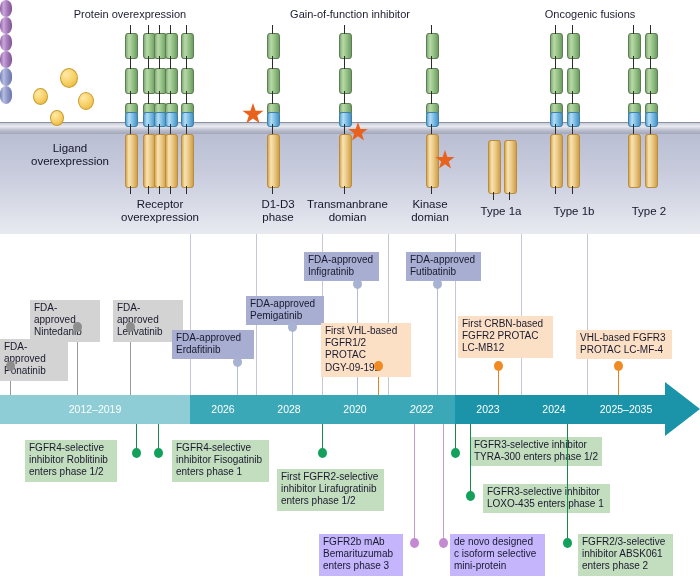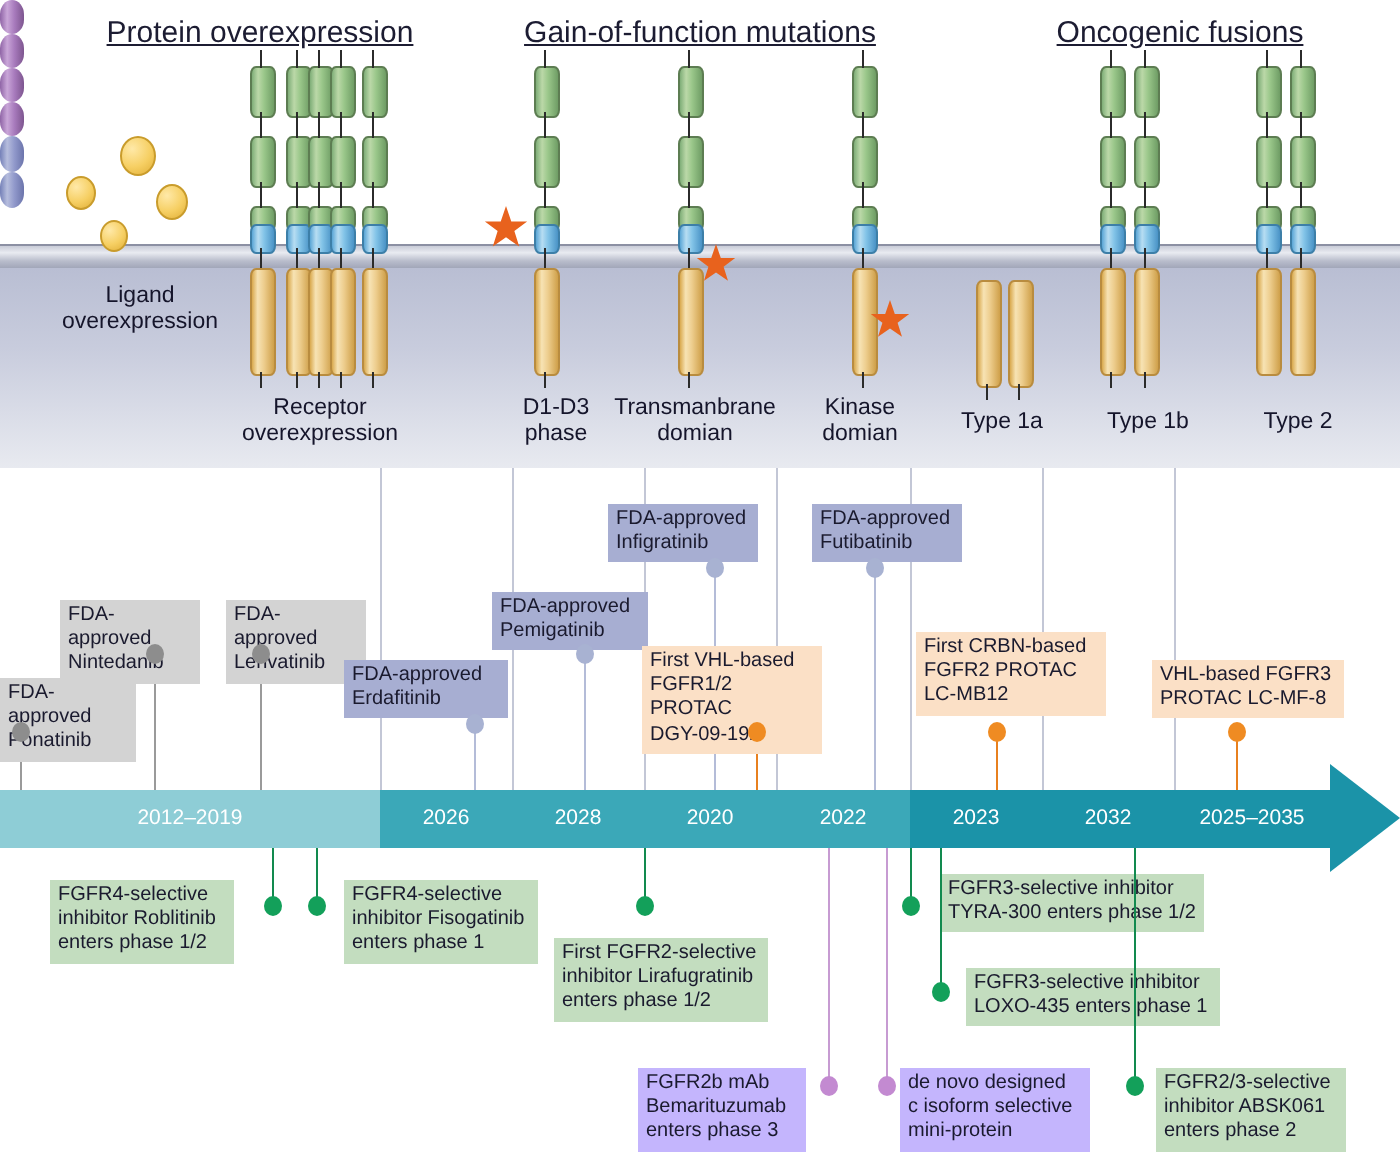--- a/index.html
+++ b/index.html
@@ -2,21 +2,21 @@
 <html><head>
 <meta charset="utf-8">
 <style>
   html,body{margin:0;padding:0;background:#fff;}
   body{width:700px;height:587px;font-family:"Liberation Sans","DejaVu Sans",sans-serif;
        font-size:10px;color:#1a1a2e;overflow:hidden;}
   #fig{position:relative;width:700px;height:587px;}
 
   
   #diagram{position:absolute;left:0;top:0;width:700px;height:234px;}
-  .sect-title{position:absolute;font-size:15px;color:#1c1c32;white-space:nowrap;text-align:center;text-decoration:underline;}
+  .sect-title{position:absolute;font-size:11px;color:#1c1c32;white-space:nowrap;text-align:center;}
 
   .membrane{position:absolute;left:0;top:122px;width:700px;height:12px;
             background:linear-gradient(to bottom,#c9ccd8 0%,#e9ebf1 28%,#b9bdcc 62%,#9ba0b3 100%);
             border-top:1px solid #8c90a3;border-bottom:1px solid #8c90a3;}
   .cytosol{position:absolute;left:0;top:134px;width:700px;height:100px;
            background:linear-gradient(to bottom,#b9bed3 0%,#c8ccdd 40%,#e8eaf0 100%);}
 
   .dlabel{position:absolute;font-size:11.5px;color:#15152b;text-align:center;line-height:13px;white-space:nowrap;}
 
   
@@ -73,21 +73,21 @@
 
 <div id="fig">
 
   <div id="diagram">
 
     <div class="membrane"></div>
     <div class="cytosol"></div>
 
     <div id="diagram-titles">
         <div class="sect-title" style="left: 20px; top: 8px; width: 220px;">Protein overexpression</div>
-        <div class="sect-title" style="left: 250px; top: 8px; width: 200px;">Gain-of-function mutations</div>
+        <div class="sect-title" style="left: 250px; top: 8px; width: 200px;">Gain-of-function inhibitor</div>
         <div class="sect-title" style="left: 500px; top: 8px; width: 180px;">Oncogenic fusions</div>
       </div>
     <div id="diagram-labels">
         <div class="dlabel" style="left: 10px; top: 142px; width: 120px; white-space: pre-line;">Ligand
 overexpression</div>
         <div class="dlabel" style="left: 105px; top: 198px; width: 110px; white-space: pre-line;">Receptor
 overexpression</div>
         <div class="dlabel" style="left: 248px; top: 198px; width: 60px; white-space: pre-line;">D1-D3
 phase</div>
         <div class="dlabel" style="left: 300px; top: 198px; width: 95px; white-space: pre-line;">Transmanbrane
@@ -250,25 +250,25 @@
     <div id="axis-bands">
         <div class="band" style="left: 0px; width: 190px; background: rgb(142, 205, 214);"></div>
         <div class="bandlabel" style="left: 0px; width: 190px;">2012–2019</div>
         <div class="band" style="left: 190px; width: 66px; background: rgb(59, 168, 184);"></div>
         <div class="bandlabel" style="left: 190px; width: 66px;">2026</div>
         <div class="band" style="left: 256px; width: 66px; background: rgb(59, 168, 184);"></div>
         <div class="bandlabel" style="left: 256px; width: 66px;">2028</div>
         <div class="band" style="left: 322px; width: 66px; background: rgb(59, 168, 184);"></div>
         <div class="bandlabel" style="left: 322px; width: 66px;">2020</div>
         <div class="band" style="left: 388px; width: 67px; background: rgb(59, 168, 184);"></div>
-        <div class="bandlabel" style="left: 388px; width: 67px;">2022</div>
+        <div class="bandlabel" style="left: 388px; width: 67px; font-style: italic;">2022</div>
         <div class="band" style="left: 455px; width: 66px; background: rgb(27, 147, 168);"></div>
         <div class="bandlabel" style="left: 455px; width: 66px;">2023</div>
         <div class="band" style="left: 521px; width: 66px; background: rgb(27, 147, 168);"></div>
-        <div class="bandlabel" style="left: 521px; width: 66px;">2032</div>
+        <div class="bandlabel" style="left: 521px; width: 66px;">2024</div>
         <div class="band" style="left: 587px; width: 78px; background: rgb(27, 147, 168);"></div>
         <div class="bandlabel" style="left: 587px; width: 78px;">2025–2035</div>
         <div class="arrowhead" style="left: 665px; top: 148px; border-top: 27px solid transparent; border-bottom: 27px solid transparent; border-left: 35px solid rgb(27, 147, 168);"></div>
       </div>
     <div id="events-above">
         <div class="stem s-gray" style="left: 10px; top: 132px; height: 29px;"></div>
         <div class="evbox c-gray" style="left: 0px; top: 105px; width: 68px;">FDA-approved
 Ponatinib</div>
         <div class="dot d-gray" style="left: 5.5px; top: 127px; width: 9px; height: 10px;"></div>
         <div class="stem s-gray" style="left: 77px; top: 93px; height: 68px;"></div>
@@ -300,21 +300,21 @@
 FGFR1/2 PROTAC
 DGY-09-192</div>
         <div class="dot d-orange" style="left: 373.5px; top: 127px; width: 9px; height: 10px;"></div>
         <div class="stem s-orange" style="left: 498px; top: 132px; height: 29px;"></div>
         <div class="evbox c-orange" style="left: 458px; top: 82px; width: 95px;">First CRBN-based
 FGFR2 PROTAC
 LC-MB12</div>
         <div class="dot d-orange" style="left: 493.5px; top: 127px; width: 9px; height: 10px;"></div>
         <div class="stem s-orange" style="left: 618px; top: 132px; height: 29px;"></div>
         <div class="evbox c-orange" style="left: 576px; top: 96px; width: 96px;">VHL-based FGFR3
-PROTAC LC-MF-8</div>
+PROTAC LC-MF-4</div>
         <div class="dot d-orange" style="left: 613.5px; top: 127px; width: 9px; height: 10px;"></div>
       </div>
     <div id="events-below">
         <div class="stem s-green" style="left: 136px; top: 190px; height: 29px;"></div>
         <div class="evbox c-green" style="left: 25px; top: 206px; width: 92px;">FGFR4-selective
 inhibitor Roblitinib
 enters phase 1/2</div>
         <div class="dot d-green" style="left: 131.5px; top: 214px; width: 9px; height: 10px;"></div>
         <div class="stem s-green" style="left: 158px; top: 190px; height: 29px;"></div>
         <div class="evbox c-green" style="left: 172px; top: 206px; width: 97px;">FGFR4-selective

